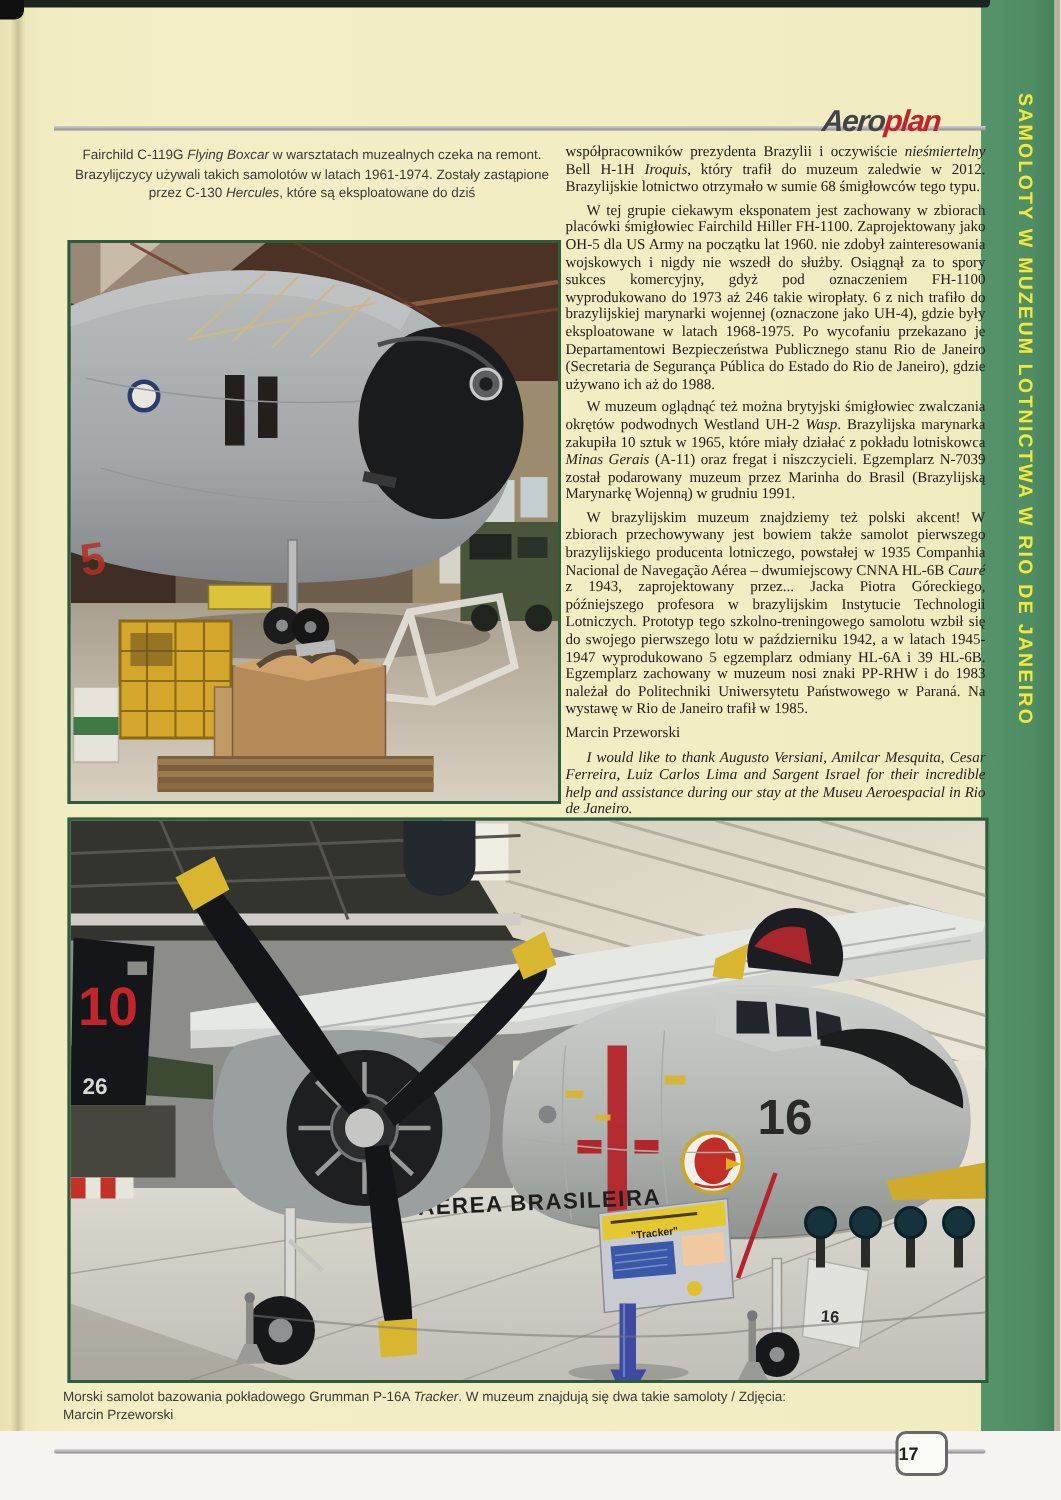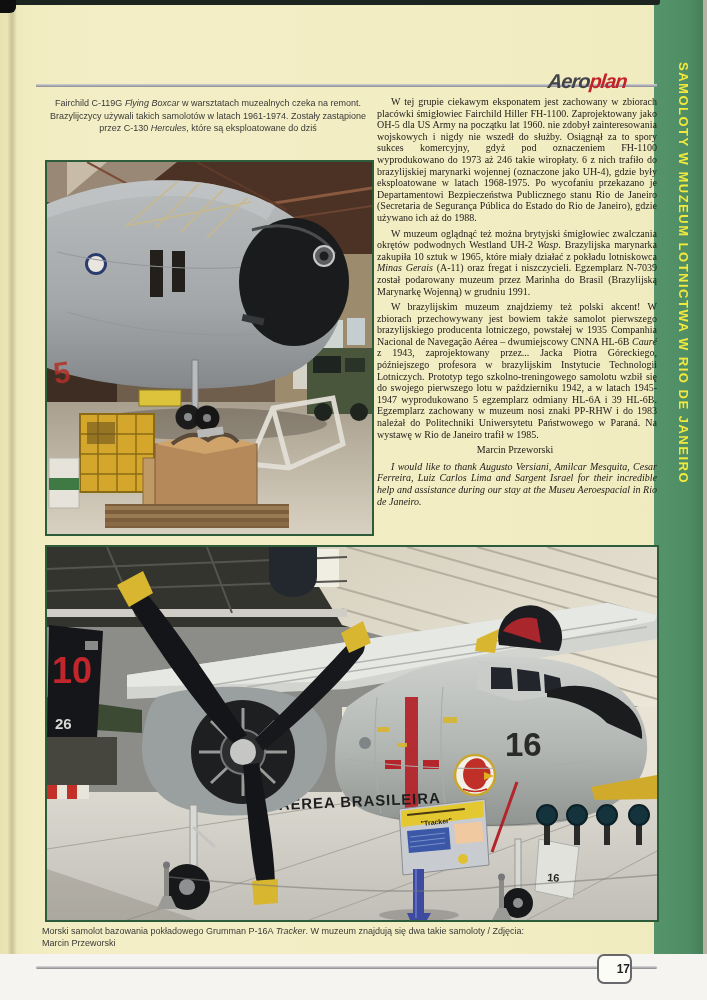--- a/index.html
+++ b/index.html
@@ -43,28 +43,28 @@
   .photo-bottom{left:45px;top:545px;width:610px;height:373px;z-index:3;}
   .photo svg{display:block;}
   
   .article{position:absolute;left:377px;top:96px;width:280px;z-index:1;
     font-family:"Liberation Serif",serif;font-size:10px;line-height:11.6px;color:#24201c;
     text-align:justify;}
   .article p{margin:0 0 4px 0;text-indent:14px;}
   .article p.no-indent{text-indent:0;}
   .article h2{margin:6px 0 5px 0;text-align:center;font-size:12.5px;font-weight:bold;color:#1c5f2a;
     font-family:"Liberation Serif",serif;}
-  .signature{text-align:center;margin:1px 4px 5px 0 !important;}
+  .signature{text-align:left;margin:1px 4px 5px 0 !important;}
   .ack{font-style:italic;}
   
   .bottom-rule{position:absolute;left:36px;top:966px;width:621px;height:3px;border-radius:2px;
     background:linear-gradient(#dcdcde,#88888c);}
   .page-num{position:absolute;left:597px;top:954px;width:31px;height:26px;z-index:4;
     background:#fcfcf6;border:2px solid #68686c;border-radius:7px;
-    font:bold 12px/26px "Liberation Sans",sans-serif;text-align:right;color:#222;}
+    font:bold 12px/26px "Liberation Sans",sans-serif;text-align:left;color:#222;}
   svg text{font-family:"Liberation Sans",sans-serif;}
 </style>
 </head>
 <body>
 
 <div class="page">
   <div class="fold-shadow"></div>
   <div class="sidebar"></div>
   <div class="page-right-edge"></div>
 </div>
@@ -177,20 +177,21 @@
   <g>
     <rect x="58" y="342" width="184" height="24" fill="#7d5f3e"></rect>
     <rect x="58" y="344" width="184" height="4" fill="#9a7a50"></rect>
     <rect x="58" y="352" width="184" height="4" fill="#9a7a50"></rect>
     <rect x="58" y="360" width="184" height="4" fill="#8a6a44"></rect>
   </g>
 </svg>
 </div>
 
 <div class="article">
+  <p class="no-indent"><span>współpracowników prezydenta Brazylii i oczywiście </span><span class="it">nieśmiertelny</span><span> Bell H-1H </span><span class="it">Iroquis</span><span>, który trafił do muzeum zaledwie w 2012. Brazylijskie lotnictwo otrzymało w sumie 68 śmigłowców tego typu.</span></p>
   <p><span>W tej grupie ciekawym eksponatem jest zachowany w zbiorach placówki śmigłowiec Fairchild Hiller FH-1100. Zaprojektowany jako OH-5 dla US Army na początku lat 1960. nie zdobył zainteresowania wojskowych i nigdy nie wszedł do służby. Osiągnął za to spory sukces komercyjny, gdyż pod oznaczeniem FH-1100 wyprodukowano do 1973 aż 246 takie wiropłaty. 6 z nich trafiło do brazylijskiej marynarki wojennej (oznaczone jako UH-4), gdzie były eksploatowane w latach 1968-1975. Po wycofaniu przekazano je Departamentowi Bezpieczeństwa Publicznego stanu Rio de Janeiro (Secretaria de Segurança Pública do Estado do Rio de Janeiro), gdzie używano ich aż do 1988.</span></p>
   <p><span>W muzeum oglądnąć też można brytyjski śmigłowiec zwalczania okrętów podwodnych Westland UH-2 </span><span class="it">Wasp</span><span>. Brazylijska marynarka zakupiła 10 sztuk w 1965, które miały działać z pokładu lotniskowca </span><span class="it">Minas Gerais</span><span> (A-11) oraz fregat i niszczycieli. Egzemplarz N-7039 został podarowany muzeum przez Marinha do Brasil (Brazylijską Marynarkę Wojenną) w grudniu 1991.</span></p>
   <p><span>W brazylijskim muzeum znajdziemy też polski akcent! W zbiorach przechowywany jest bowiem także samolot pierwszego brazylijskiego producenta lotniczego, powstałej w 1935 Companhia Nacional de Navegação Aérea – dwumiejscowy CNNA HL-6B </span><span class="it">Cauré</span><span> z 1943, zaprojektowany przez... Jacka Piotra Góreckiego, późniejszego profesora w brazylijskim Instytucie Technologii Lotniczych. Prototyp tego szkolno-treningowego samolotu wzbił się do swojego pierwszego lotu w październiku 1942, a w latach 1945-1947 wyprodukowano 5 egzemplarz odmiany HL-6A i 39 HL-6B. Egzemplarz zachowany w muzeum nosi znaki PP-RHW i do 1983 należał do Politechniki Uniwersytetu Państwowego w Paraná. Na wystawę w Rio de Janeiro trafił w 1985.</span></p>
   <p class="signature no-indent">Marcin Przeworski</p>
   <p class="ack"><span class="it">I would like to thank Augusto Versiani, Amilcar Mesquita, Cesar Ferreira, Luiz Carlos Lima and Sargent Israel for their incredible help and assistance during our stay at the Museu Aeroespacial in Rio de Janeiro.</span></p>
 </div>
 
 <div class="photo photo-bottom">
 <svg width="610" height="373" viewBox="0 0 610 373">
   <defs>

